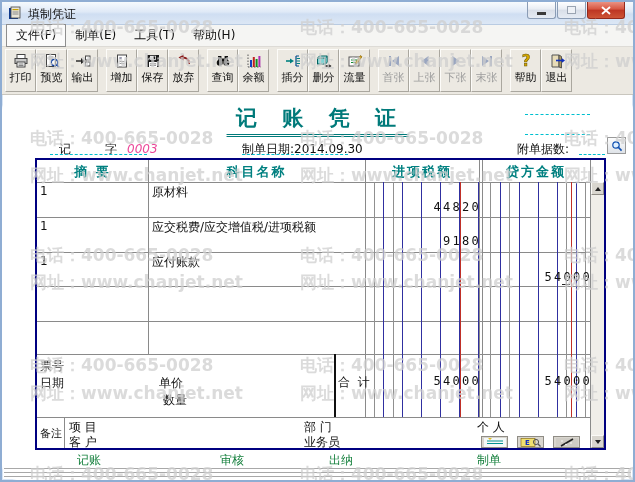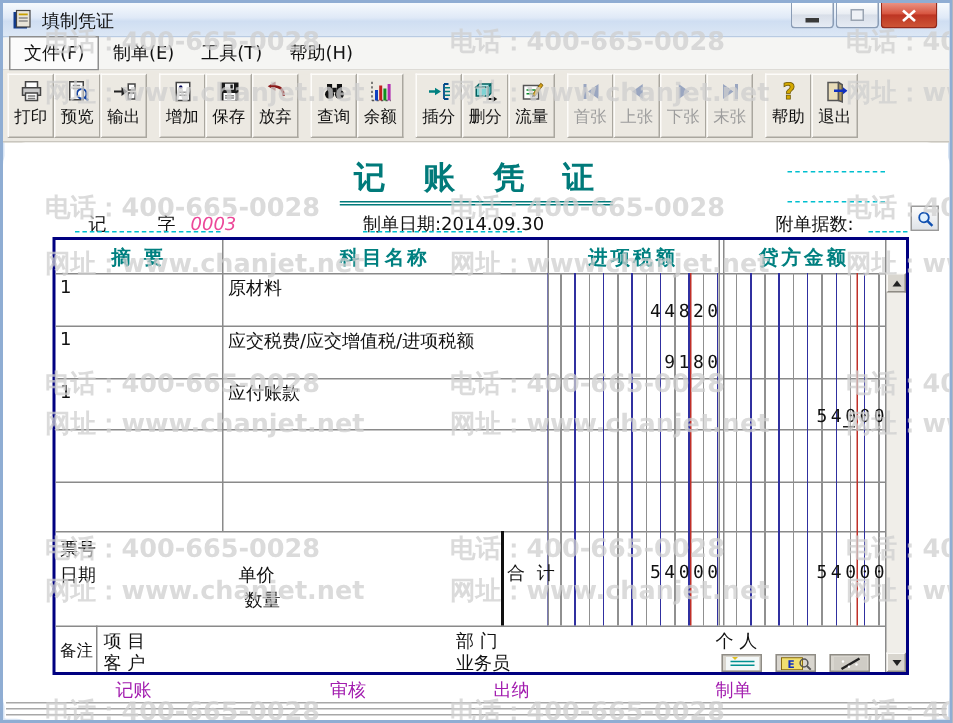--- a/index.html
+++ b/index.html
@@ -65,21 +65,21 @@
   .sbar{position:absolute;left:553px;top:22px;width:14px;height:266px;background:#f0eee9;border-left:1px solid #8a8a8a;}
   .sbtn{position:absolute;left:0;width:13px;height:13px;background:#d9d6cf;
         border:1px solid;border-color:#fbfaf7 #8f8c85 #8f8c85 #fbfaf7;
         display:flex;align-items:center;justify-content:center;}
   .tri-up{width:0;height:0;border-left:3px solid transparent;border-right:3px solid transparent;border-bottom:4px solid #222;}
   .tri-dn{width:0;height:0;border-left:3px solid transparent;border-right:3px solid transparent;border-top:4px solid #222;}
   
   .fico{position:absolute;width:27px;height:12px;border:1px solid #8f8c85;background:#d9d6cf;
         display:flex;align-items:center;justify-content:center;overflow:hidden;}
   
-  .sig{position:absolute;font-size:12px;color:#a21caf;white-space:nowrap;}
+  .sig{position:absolute;font-size:12px;color:#15803d;white-space:nowrap;}
   .sig.demo{color:#0000cc;font-family:"DejaVu Sans Mono","Liberation Mono",monospace;}
   
   .groove{position:absolute;left:2px;right:2px;height:3px;border-top:1px solid #a8a8a8;border-bottom:1px solid #ffffff;}
   
   .wm{position:absolute;font-size:17px;font-weight:bold;color:#cfcfcf;opacity:.75;
       white-space:nowrap;pointer-events:none;z-index:50;}
 </style>
 </head>
 <body>
 

